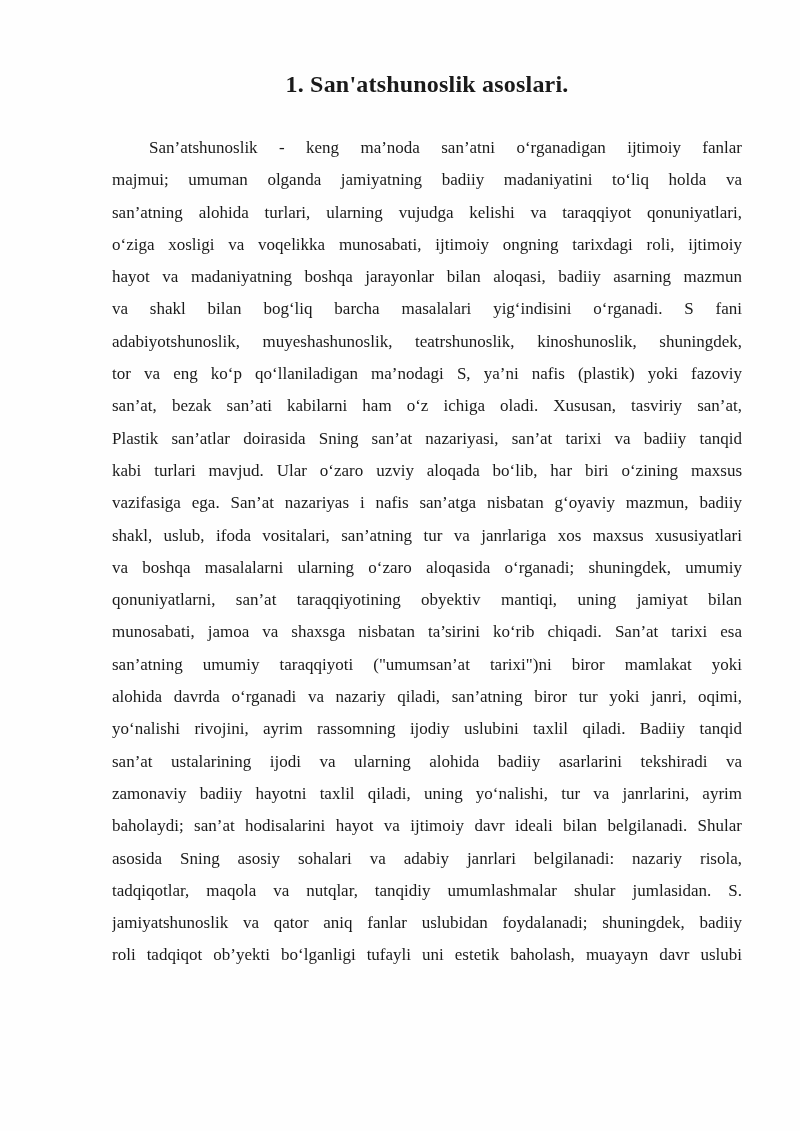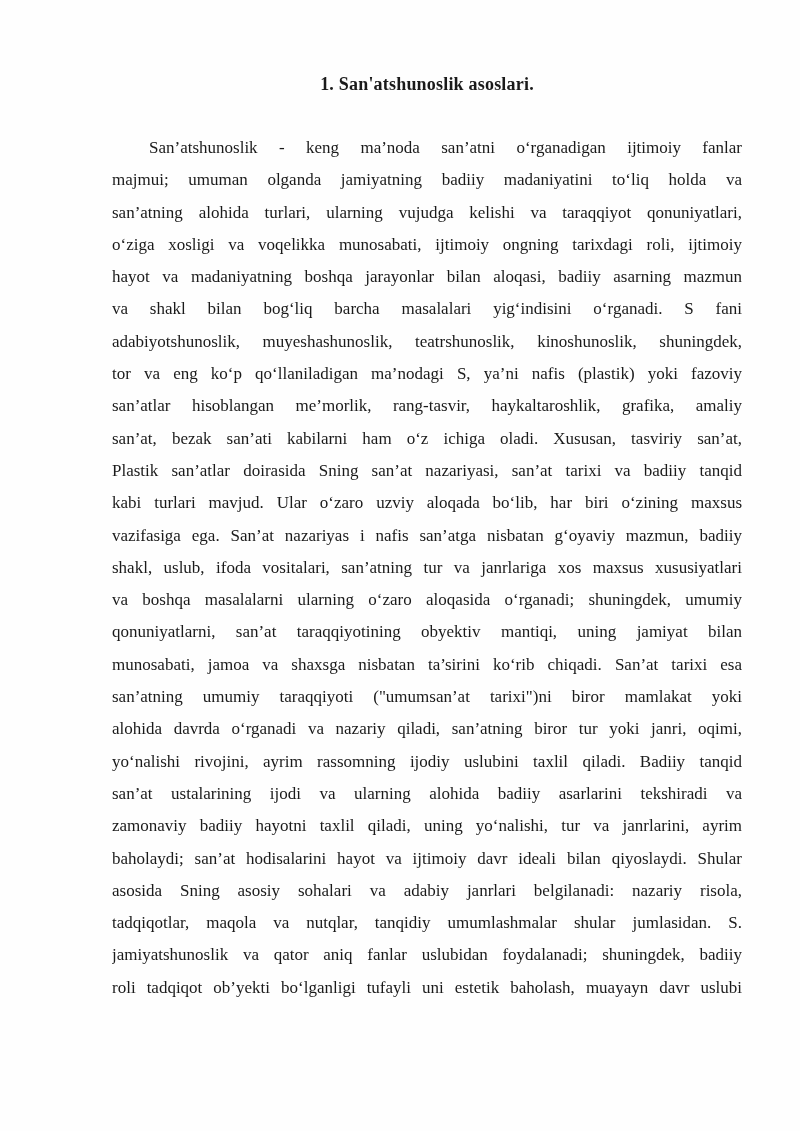--- a/index.html
+++ b/index.html
@@ -20,21 +20,21 @@
     inset: 0;
     background: #fefefe;
   }
   .content {
     position: absolute;
     left: 112px;
     top: 72px;
     width: 630px;
   }
   .title {
-    font-size: 18px;
+    font-size: 24px;
     font-weight: bold;
     line-height: 24px;
     text-align: center;
     margin: 0 0 20px 0;
     letter-spacing: 0.2px;
   }
   .paragraph {
     font-size: 17px;
     margin-top: 36px;
   }
@@ -58,34 +58,33 @@
     <h1 class="title">1. San'atshunoslik asoslari.</h1>
     <div class="paragraph">
         <div class="line first">San’atshunoslik - keng ma’noda san’atni o‘rganadigan ijtimoiy fanlar</div>
         <div class="line">majmui; umuman olganda jamiyatning badiiy madaniyatini to‘liq holda va</div>
         <div class="line">san’atning alohida turlari, ularning vujudga kelishi va taraqqiyot qonuniyatlari,</div>
         <div class="line">o‘ziga xosligi va voqelikka munosabati, ijtimoiy ongning tarixdagi roli, ijtimoiy</div>
         <div class="line">hayot va madaniyatning boshqa jarayonlar bilan aloqasi, badiiy asarning mazmun</div>
         <div class="line">va shakl bilan bog‘liq barcha masalalari yig‘indisini o‘rganadi. S fani</div>
         <div class="line">adabiyotshunoslik, muyeshashunoslik, teatrshunoslik, kinoshunoslik, shuningdek,</div>
         <div class="line">tor va eng ko‘p qo‘llaniladigan ma’nodagi S, ya’ni nafis (plastik) yoki fazoviy</div>
-        <div class="line">san’atlar hisoblangan me’morlik, rang-tasvir, haykaltaroshlik, grafika, amaliy</div>
         <div class="line">san’at, bezak san’ati kabilarni ham o‘z ichiga oladi. Xususan, tasviriy san’at,</div>
         <div class="line">Plastik san’atlar doirasida Sning san’at nazariyasi, san’at tarixi va badiiy tanqid</div>
         <div class="line">kabi turlari mavjud. Ular o‘zaro uzviy aloqada bo‘lib, har biri o‘zining maxsus</div>
         <div class="line">vazifasiga ega. San’at nazariyas i nafis san’atga nisbatan g‘oyaviy mazmun, badiiy</div>
         <div class="line">shakl, uslub, ifoda vositalari, san’atning tur va janrlariga xos maxsus xususiyatlari</div>
         <div class="line">va boshqa masalalarni ularning o‘zaro aloqasida o‘rganadi; shuningdek, umumiy</div>
         <div class="line">qonuniyatlarni, san’at taraqqiyotining obyektiv mantiqi, uning jamiyat bilan</div>
         <div class="line">munosabati, jamoa va shaxsga nisbatan ta’sirini ko‘rib chiqadi. San’at tarixi esa</div>
         <div class="line">san’atning umumiy taraqqiyoti ("umumsan’at tarixi")ni biror mamlakat yoki</div>
         <div class="line">alohida davrda o‘rganadi va nazariy qiladi, san’atning biror tur yoki janri, oqimi,</div>
         <div class="line">yo‘nalishi rivojini, ayrim rassomning ijodiy uslubini taxlil qiladi. Badiiy tanqid</div>
         <div class="line">san’at ustalarining ijodi va ularning alohida badiiy asarlarini tekshiradi va</div>
         <div class="line">zamonaviy badiiy hayotni taxlil qiladi, uning yo‘nalishi, tur va janrlarini, ayrim</div>
-        <div class="line">baholaydi; san’at hodisalarini hayot va ijtimoiy davr ideali bilan qiyoslaydi. Shular</div>
+        <div class="line">baholaydi; san’at hodisalarini hayot va ijtimoiy davr ideali bilan belgilanadi. Shular</div>
         <div class="line">asosida Sning asosiy sohalari va adabiy janrlari belgilanadi: nazariy risola,</div>
         <div class="line">tadqiqotlar, maqola va nutqlar, tanqidiy umumlashmalar shular jumlasidan. S.</div>
         <div class="line">jamiyatshunoslik va qator aniq fanlar uslubidan foydalanadi; shuningdek, badiiy</div>
         <div class="line">roli tadqiqot ob’yekti bo‘lganligi tufayli uni estetik baholash, muayayn davr uslubi</div>
       </div>
   </div>
 </div>
 
 </body></html>

